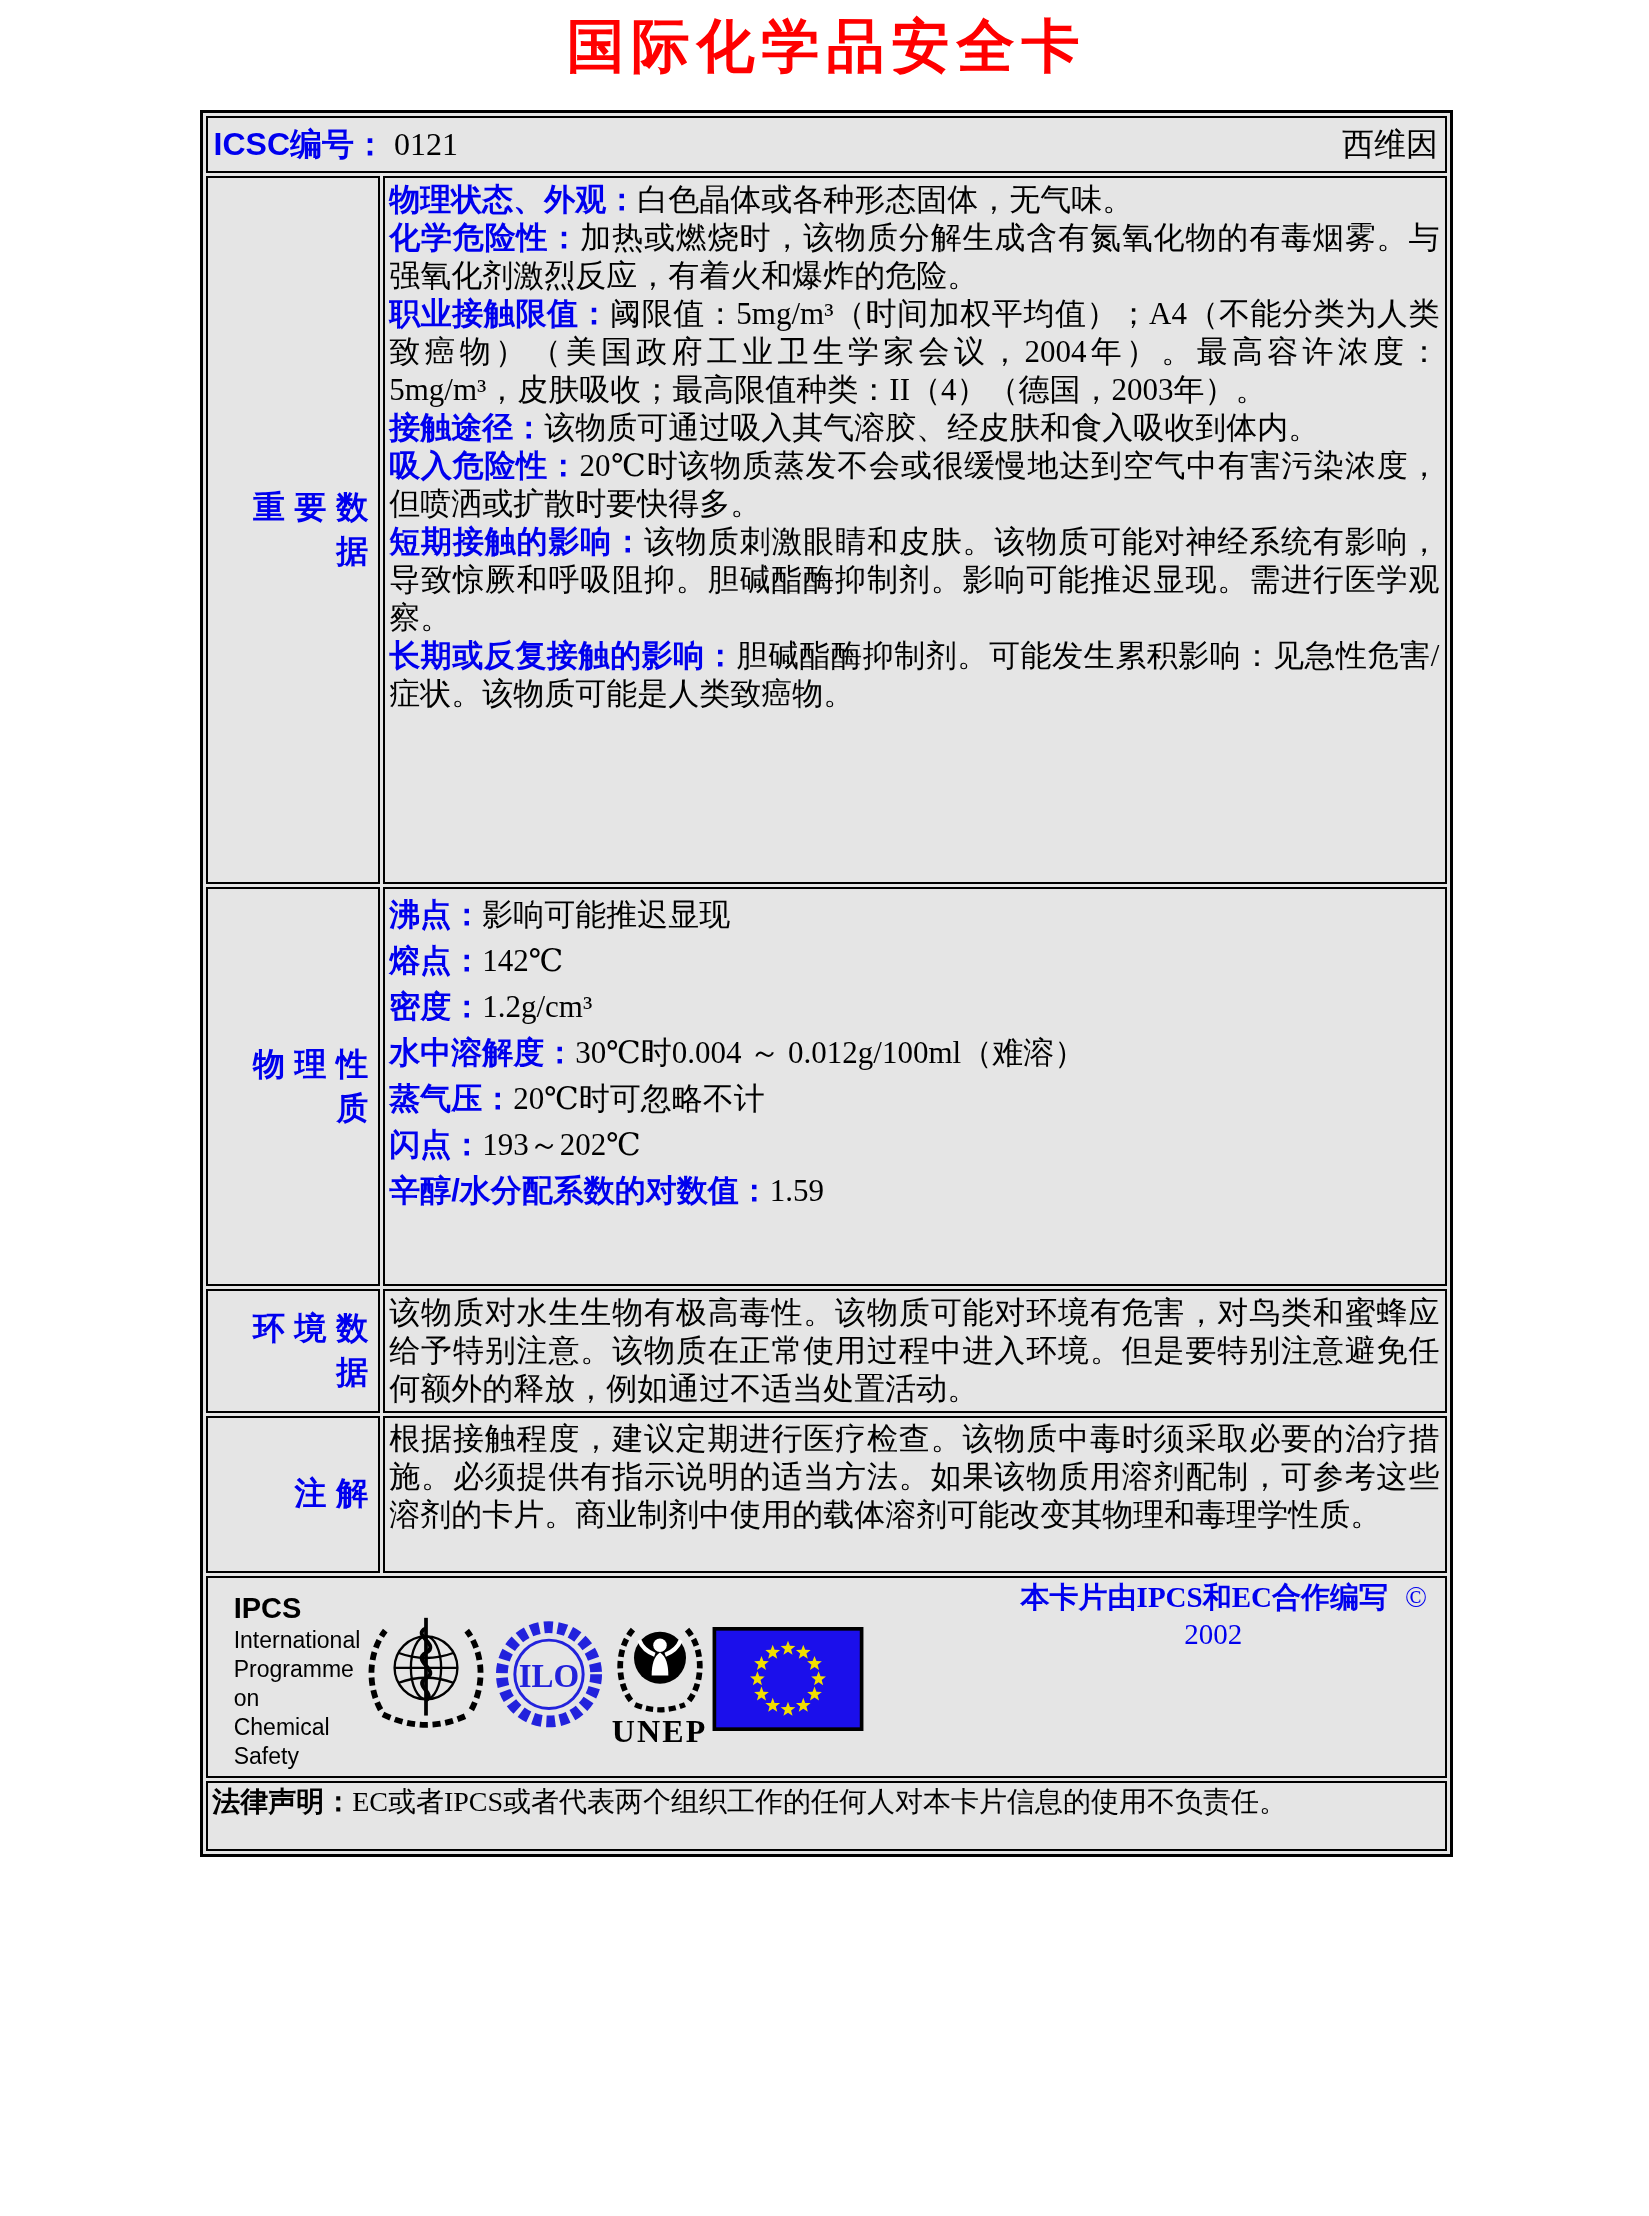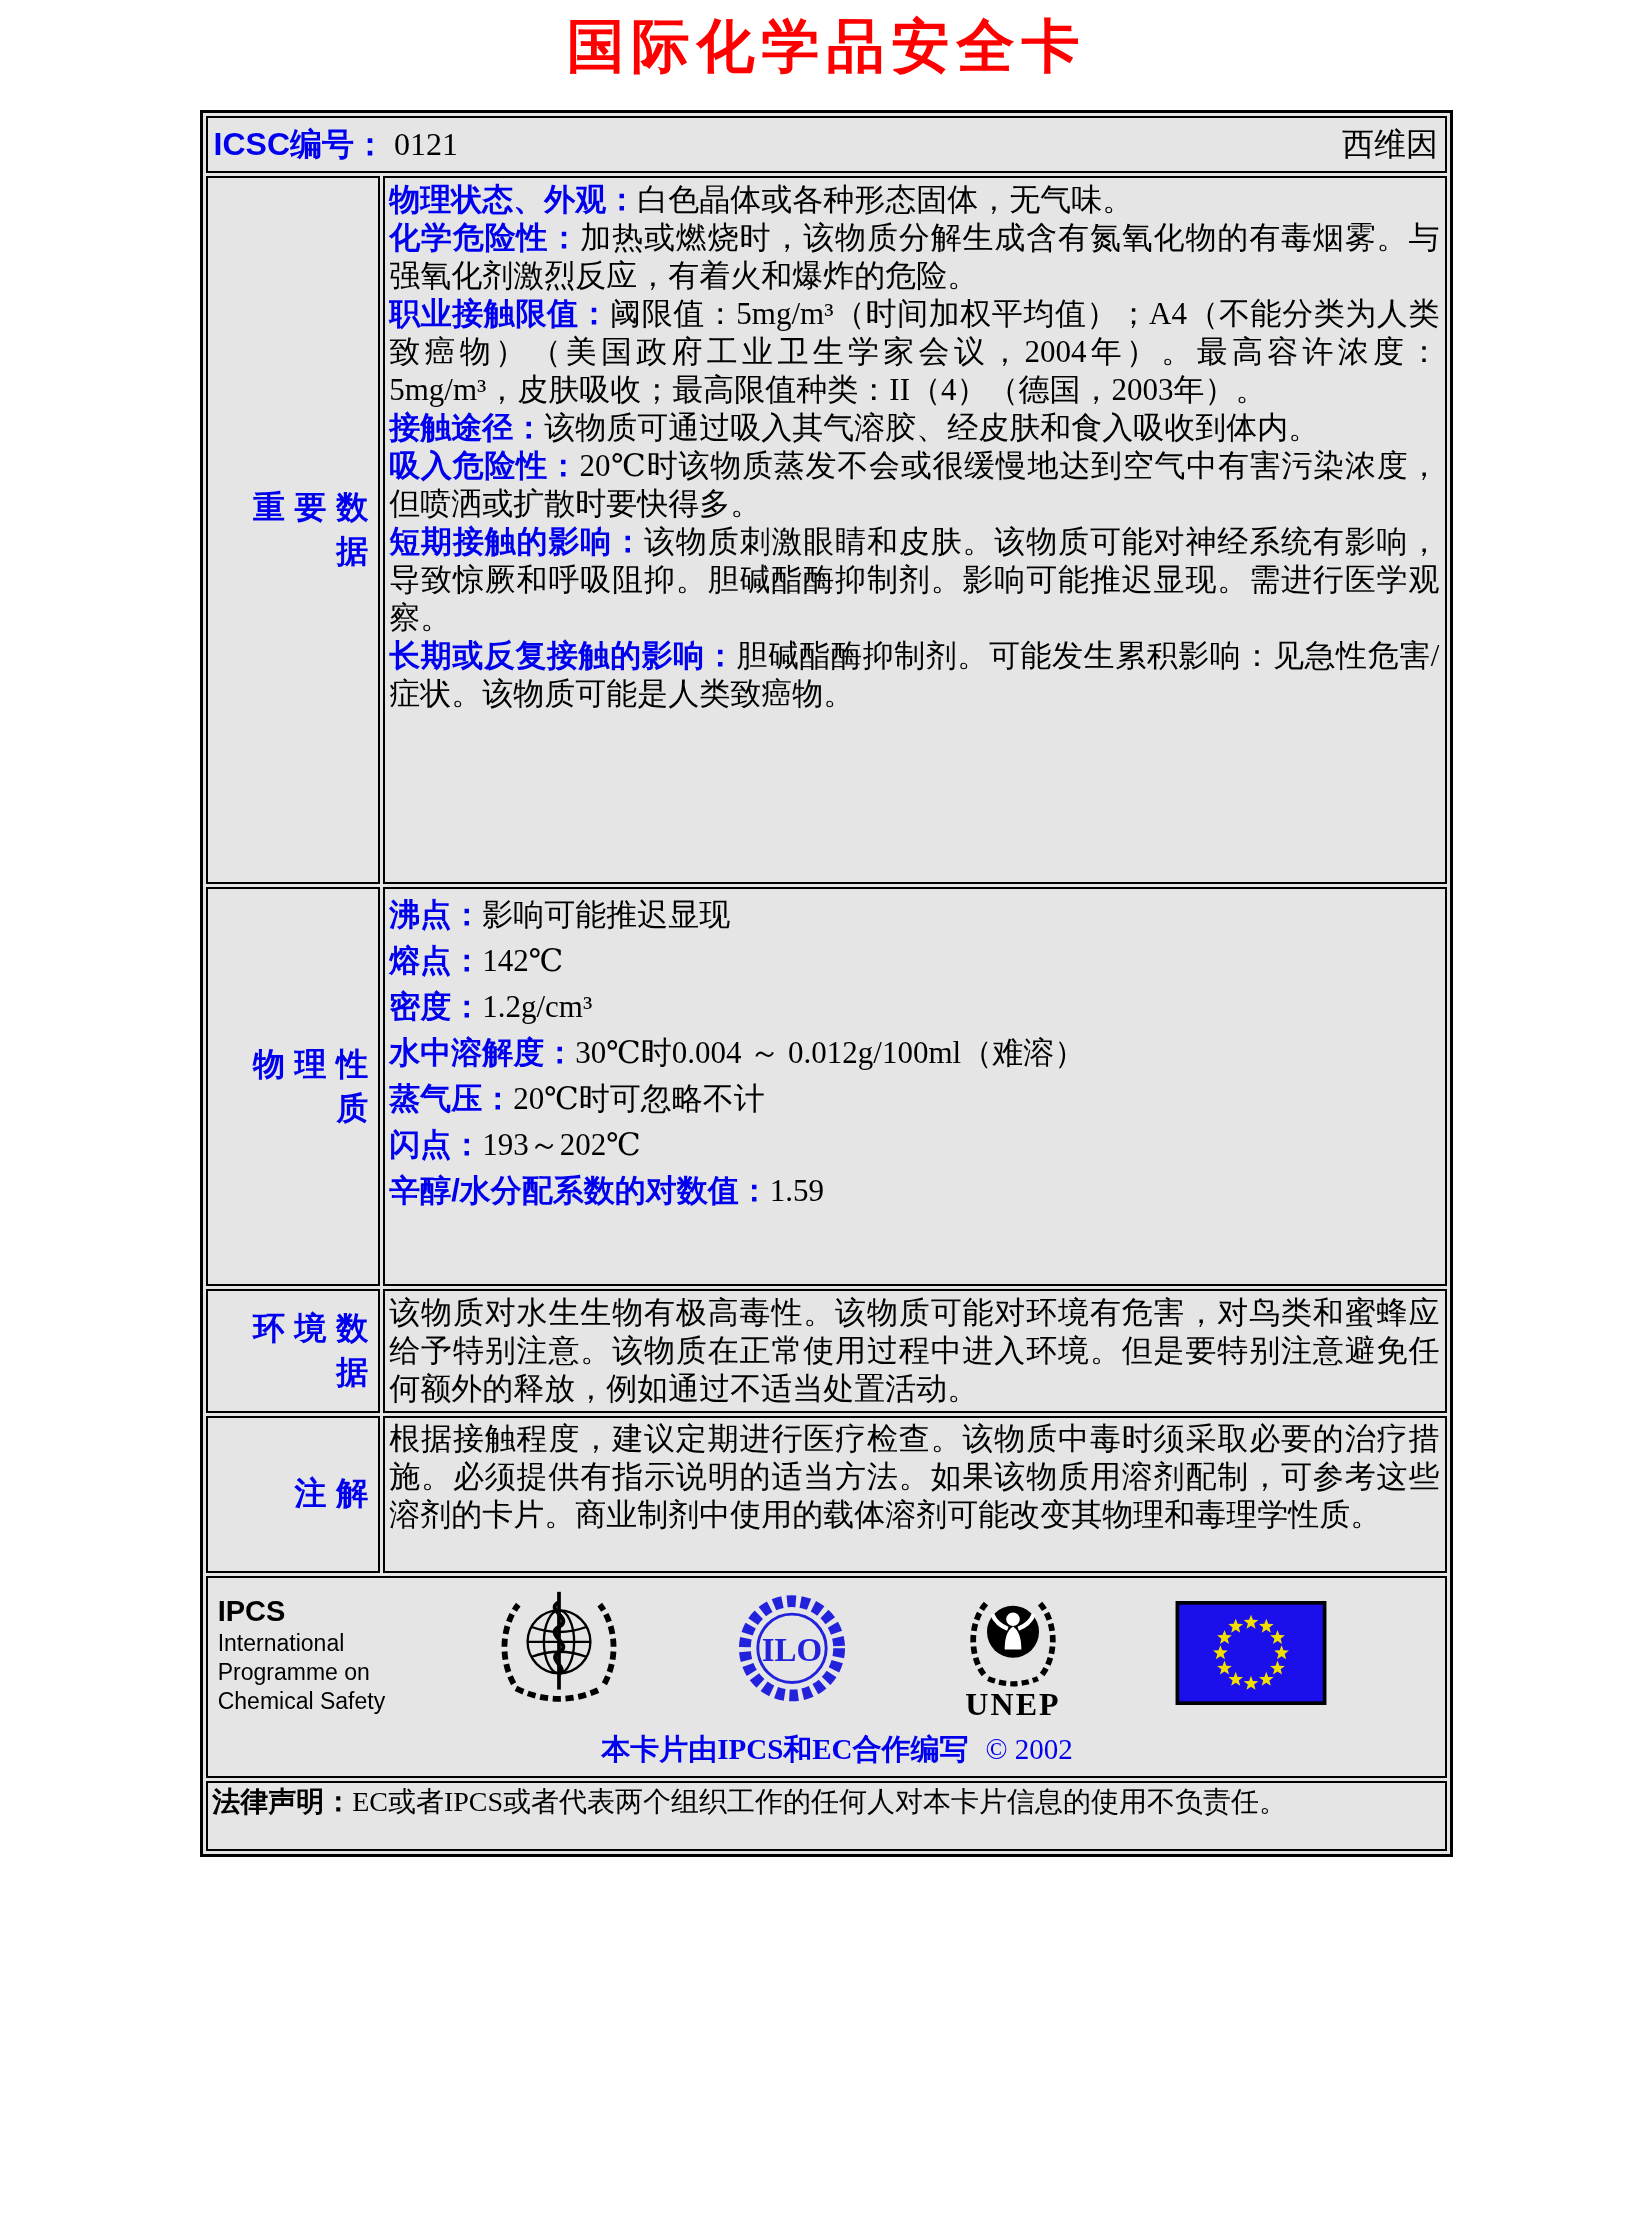--- a/index.html
+++ b/index.html
@@ -51,21 +51,21 @@
   .inline-lab{
     color:#0000ee;font-weight:bold;
     font-family:"Liberation Sans","DejaVu Sans",sans-serif;
   }
   .inline-val{color:#000;}
 
   .flex-center-v{display:flex;align-items:center;height:100%;}
   .additional-body{padding:0 5.6px 0 4.2px;font-size:31px;}
 
   
-  .logos-wrap{display:flex;flex-direction:column;height:100%;justify-content:space-between;}
+  .logos-wrap{display:flex;flex-direction:row;height:100%;justify-content:space-between;padding-left:16px;}
   .logo-strip{display:flex;align-items:center;justify-content:space-between;padding:7px 118px 0 9.7px;}
   .ipcs-block{font-family:"Liberation Sans","DejaVu Sans",sans-serif;line-height:29px;}
   .ipcs-acro{font-size:29px;font-weight:bold;line-height:36px;}
   .ipcs-line{font-size:23px;}
   .unep-block{display:flex;flex-direction:column;align-items:center;}
   .unep-word{font-family:"Liberation Serif","DejaVu Serif",serif;font-weight:bold;font-size:32px;letter-spacing:2.1px;margin-top:-4.2px;}
   .caption-line{text-align:center;padding-bottom:5.6px;font-size:29px;}
   .caption-main{color:#0000ee;font-weight:bold;font-family:Liberation Serif, serif;margin-left:21px;}
   .caption-year{color:#0000ee;font-family:"Liberation Serif","DejaVu Serif",serif;margin-left:9.7px;}
 

